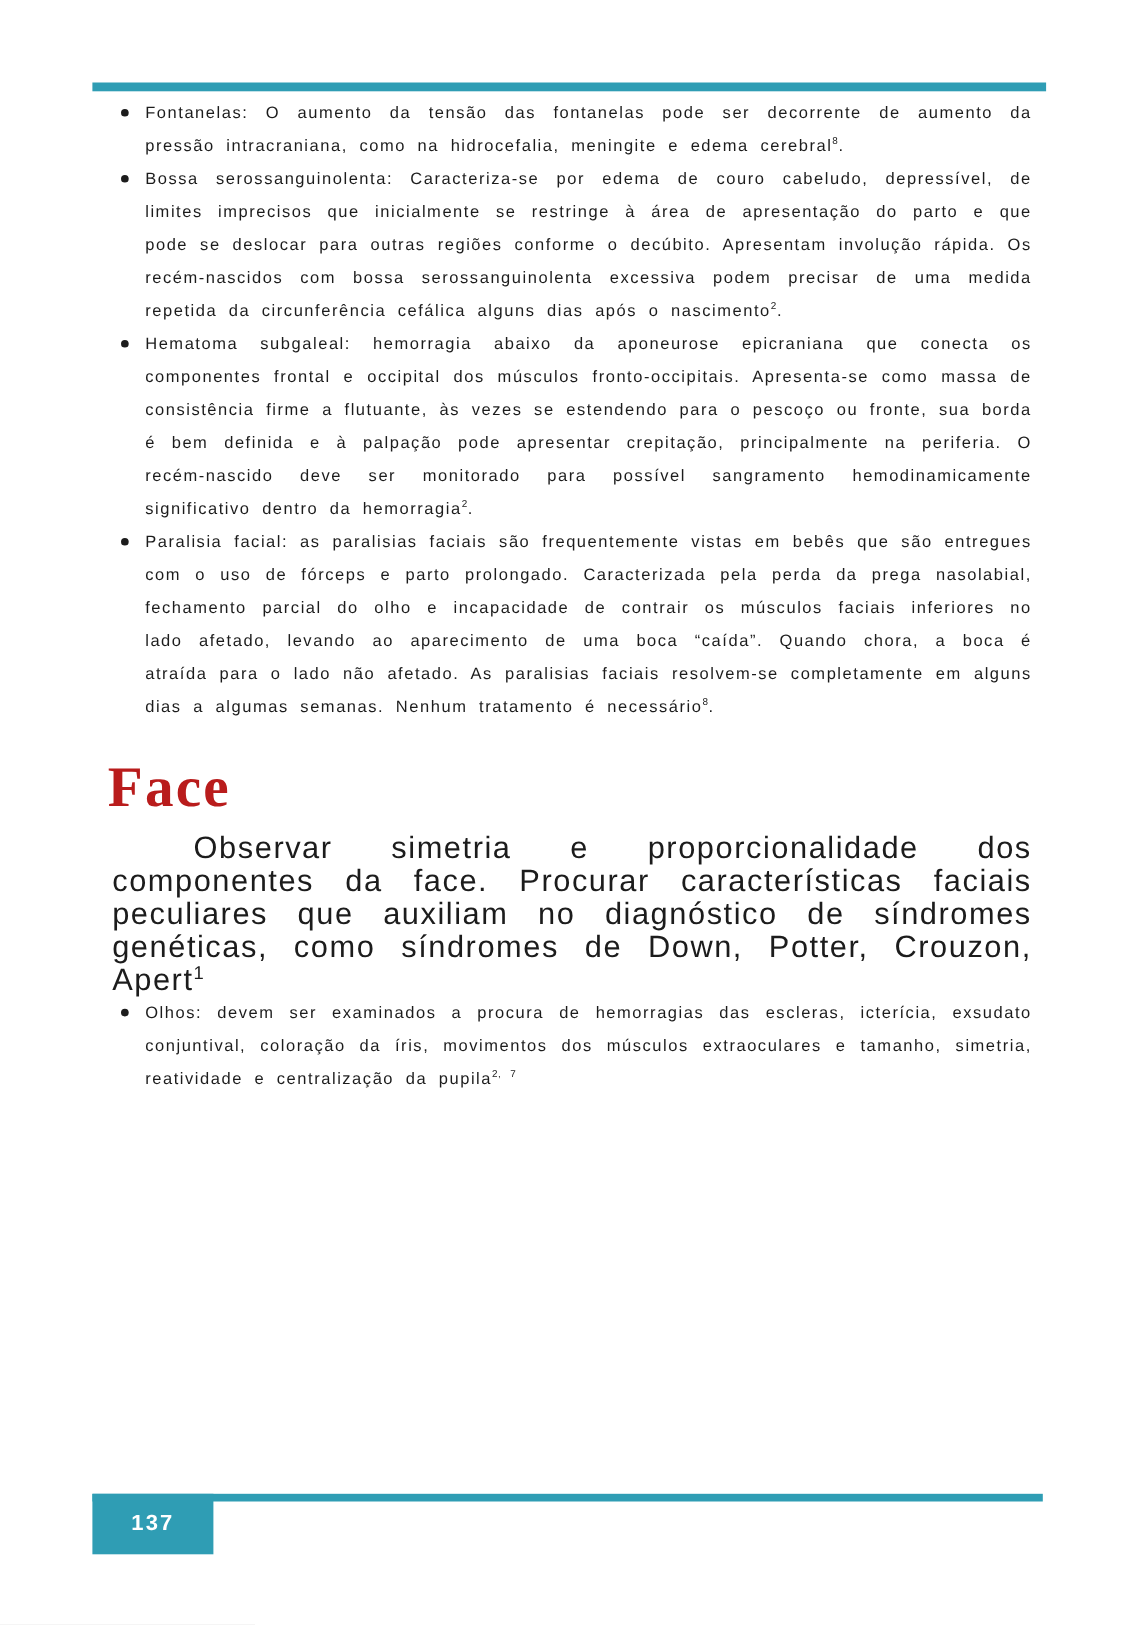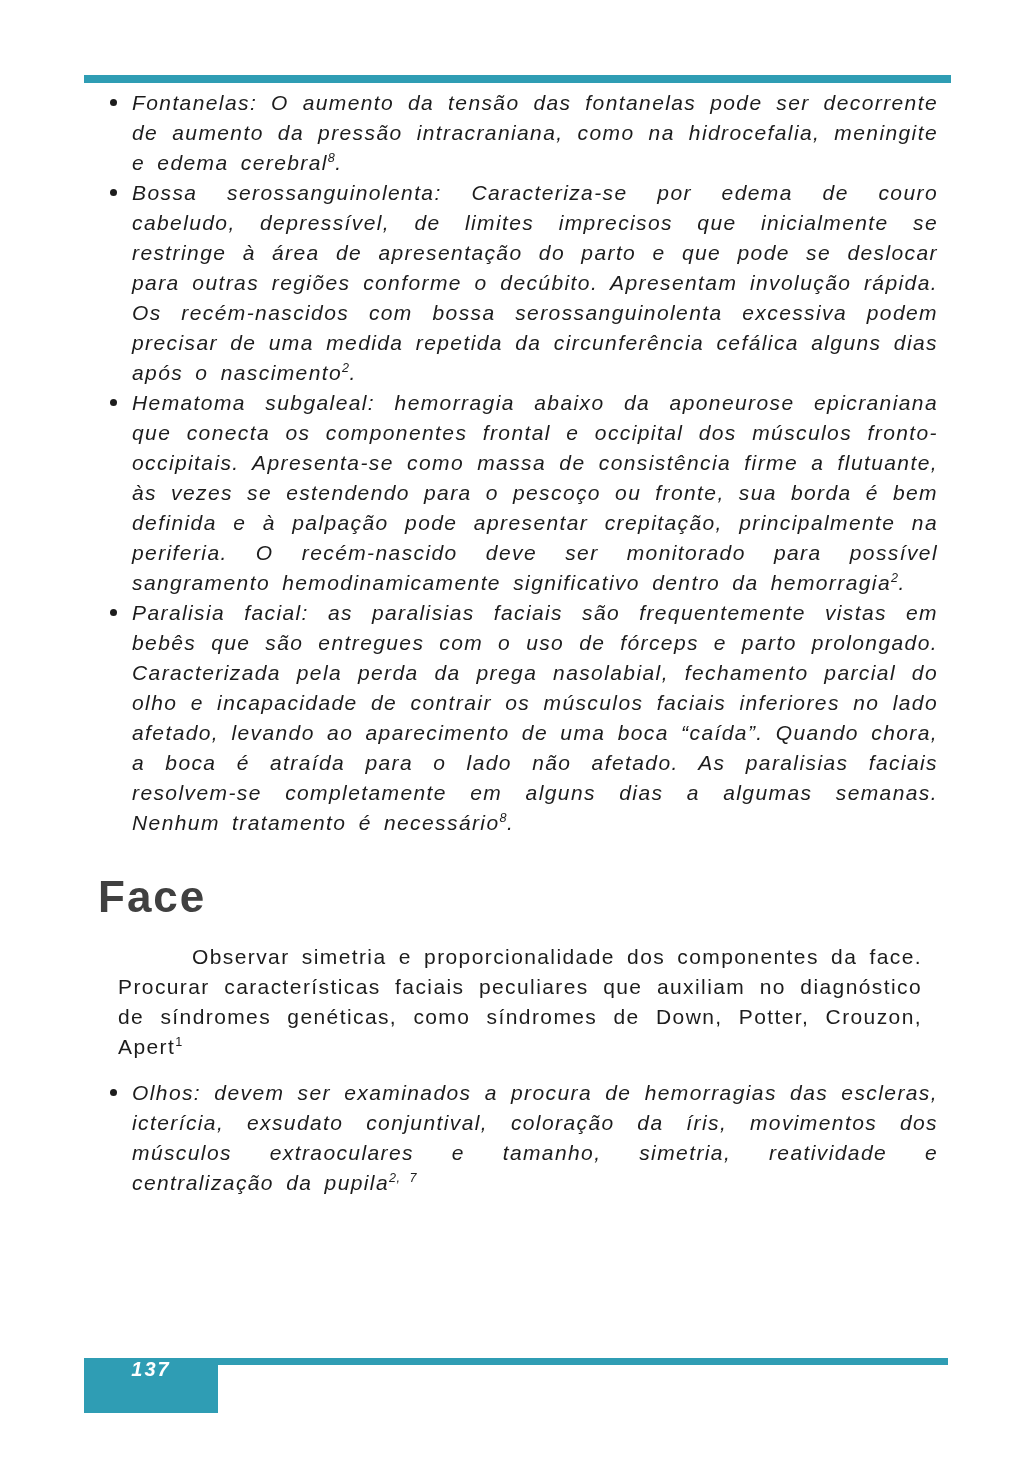--- a/index.html
+++ b/index.html
@@ -20,66 +20,65 @@
   .content {
     position:absolute; left:102px; top:88px; width:836px;
   }
   .bullets {
     list-style:none; margin:0; padding:0;
   }
   .bullets li {
     position:relative;
     padding-left:30px;
     text-align:justify;
-    font-size:21px;
+    font-size:15px;
     line-height:30px;
     letter-spacing:1.4px;
     word-spacing:5px;
-    font-style:italic;
   }
   .bullets li::before {
     content:"";
     position:absolute; left:8px; top:11px;
     width:7px; height:7px; border-radius:50%;
     background:#1c1c1c;
   }
   sup {
     font-size:0.6em;
     line-height:0;
     vertical-align:super;
     letter-spacing:0.5px;
   }
   .section-heading {
     margin:30px 0 10px -4px;
-    font-family:Liberation Sans, sans-serif;
+    font-family:Liberation Serif, serif;
     font-weight:600;
-    font-size:44px;
+    font-size:52px;
     line-height:58px;
     letter-spacing:2px;
-    color:#404040;
+    color:#b91c1c;
   }
   .intro {
-    margin:16px;
+    margin:0;
     text-indent:74px;
     text-align:justify;
-    font-size:21px;
+    font-size:28px;
     line-height:30px;
     letter-spacing:1.4px;
     word-spacing:5px;
   }
   .footer-bar {
     position:absolute; left:84px; top:1358px;
     width:864px; height:7px;
     background:#2f9db4;
   }
   .page-box {
     position:absolute; left:84px; top:1358px;
-    width:134px; height:55px;
+    width:110px; height:55px;
     background:#2f9db4;
-    display:flex; align-items:flex-start; justify-content:center;font-style:italic;
+    display:flex; align-items:center; justify-content:center;
   }
   .page-num {
     color:#ffffff;
     font-weight:bold;
     font-size:20px;
     letter-spacing:2px;
   }
 </style>
 </head>
 <body>

